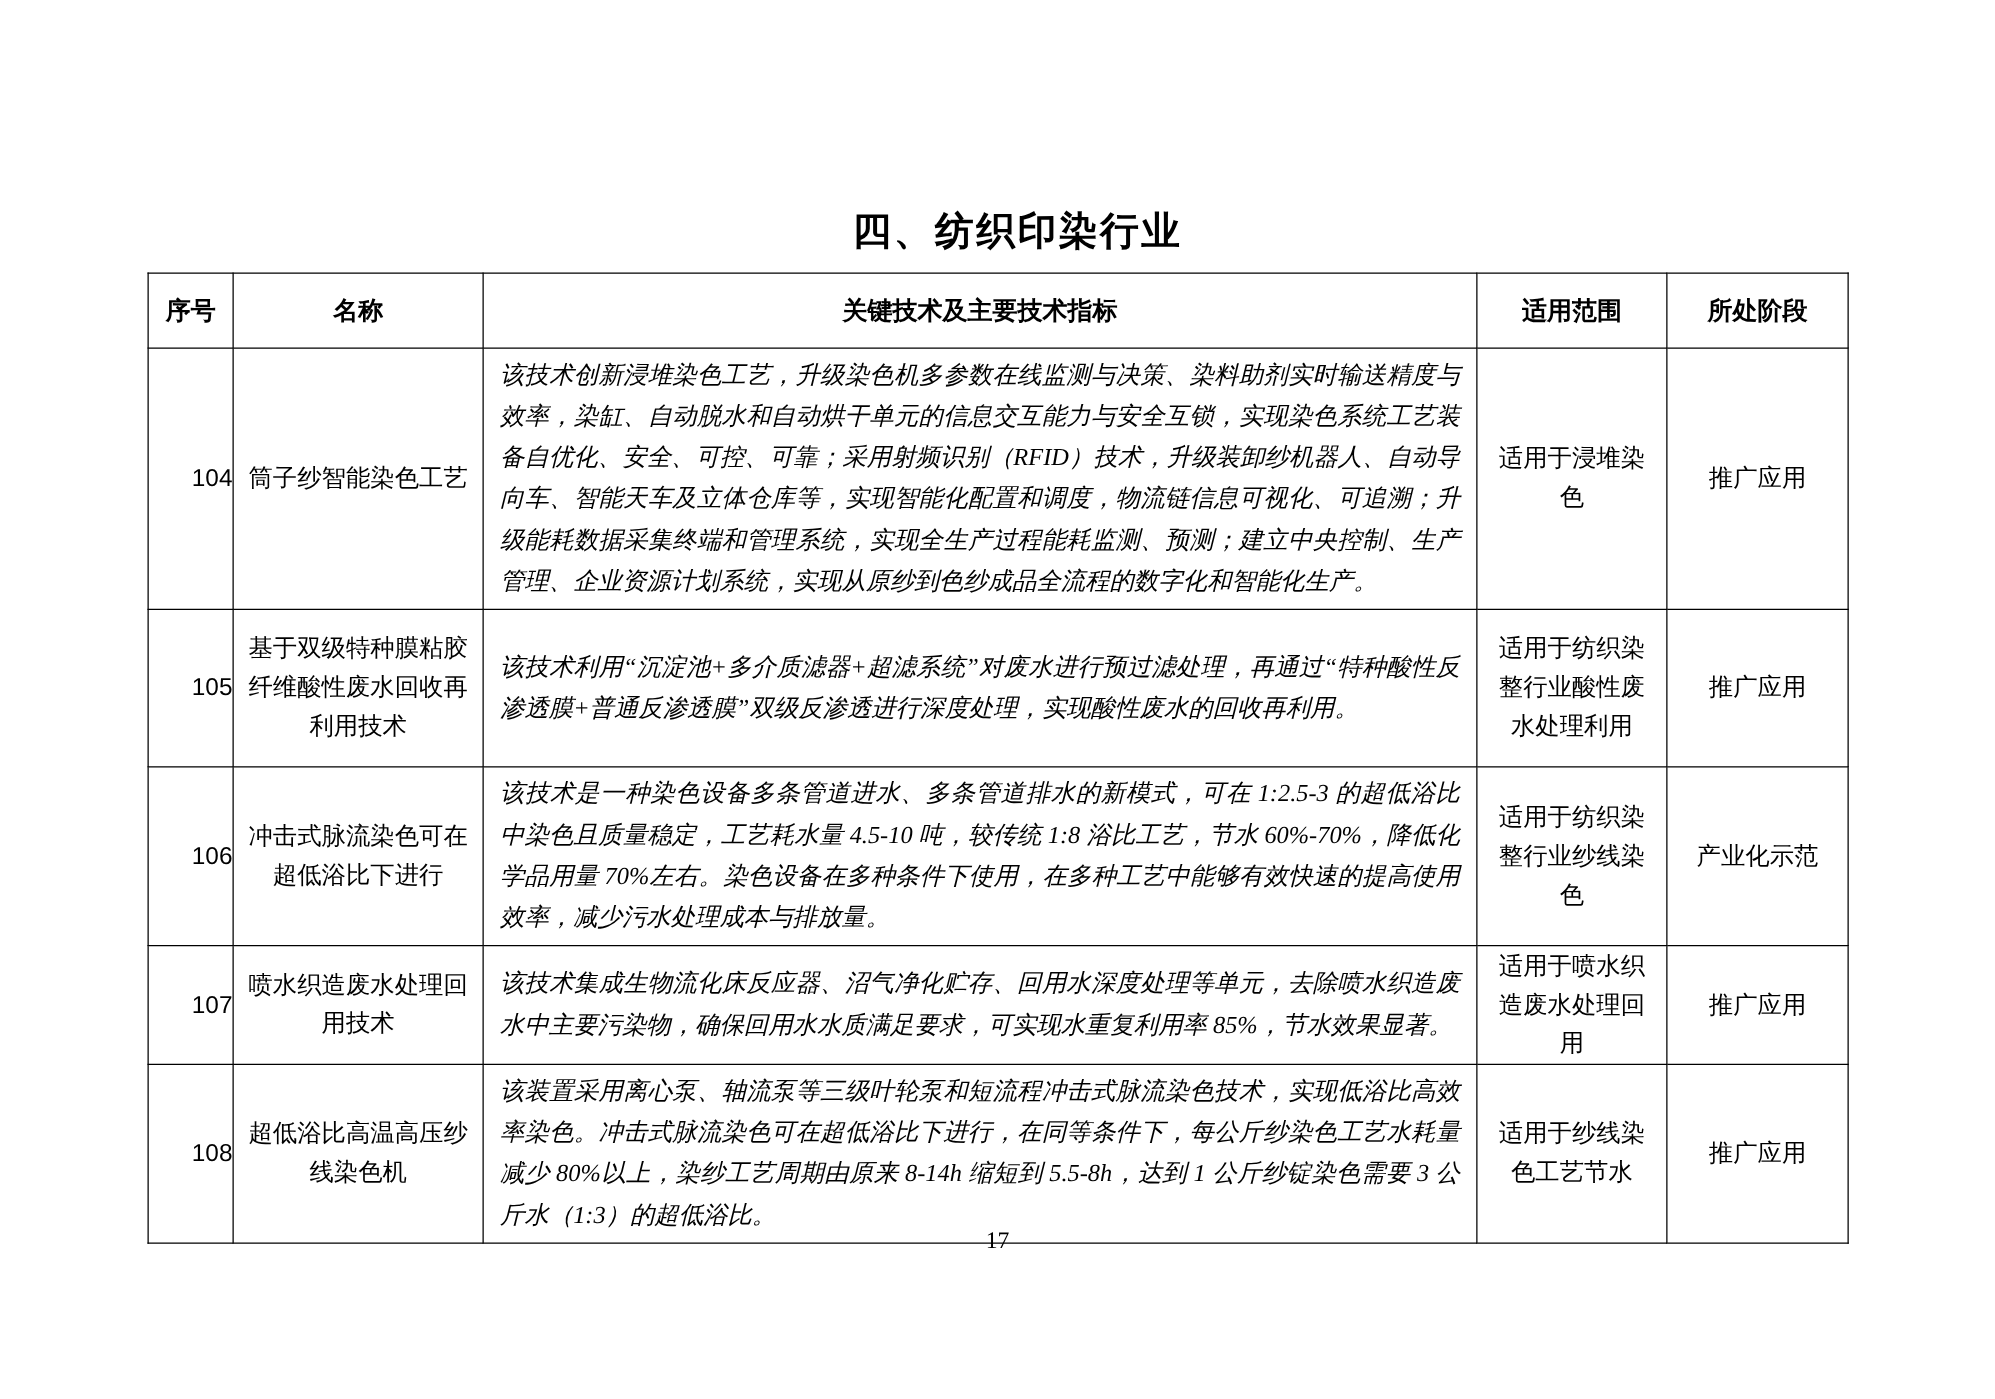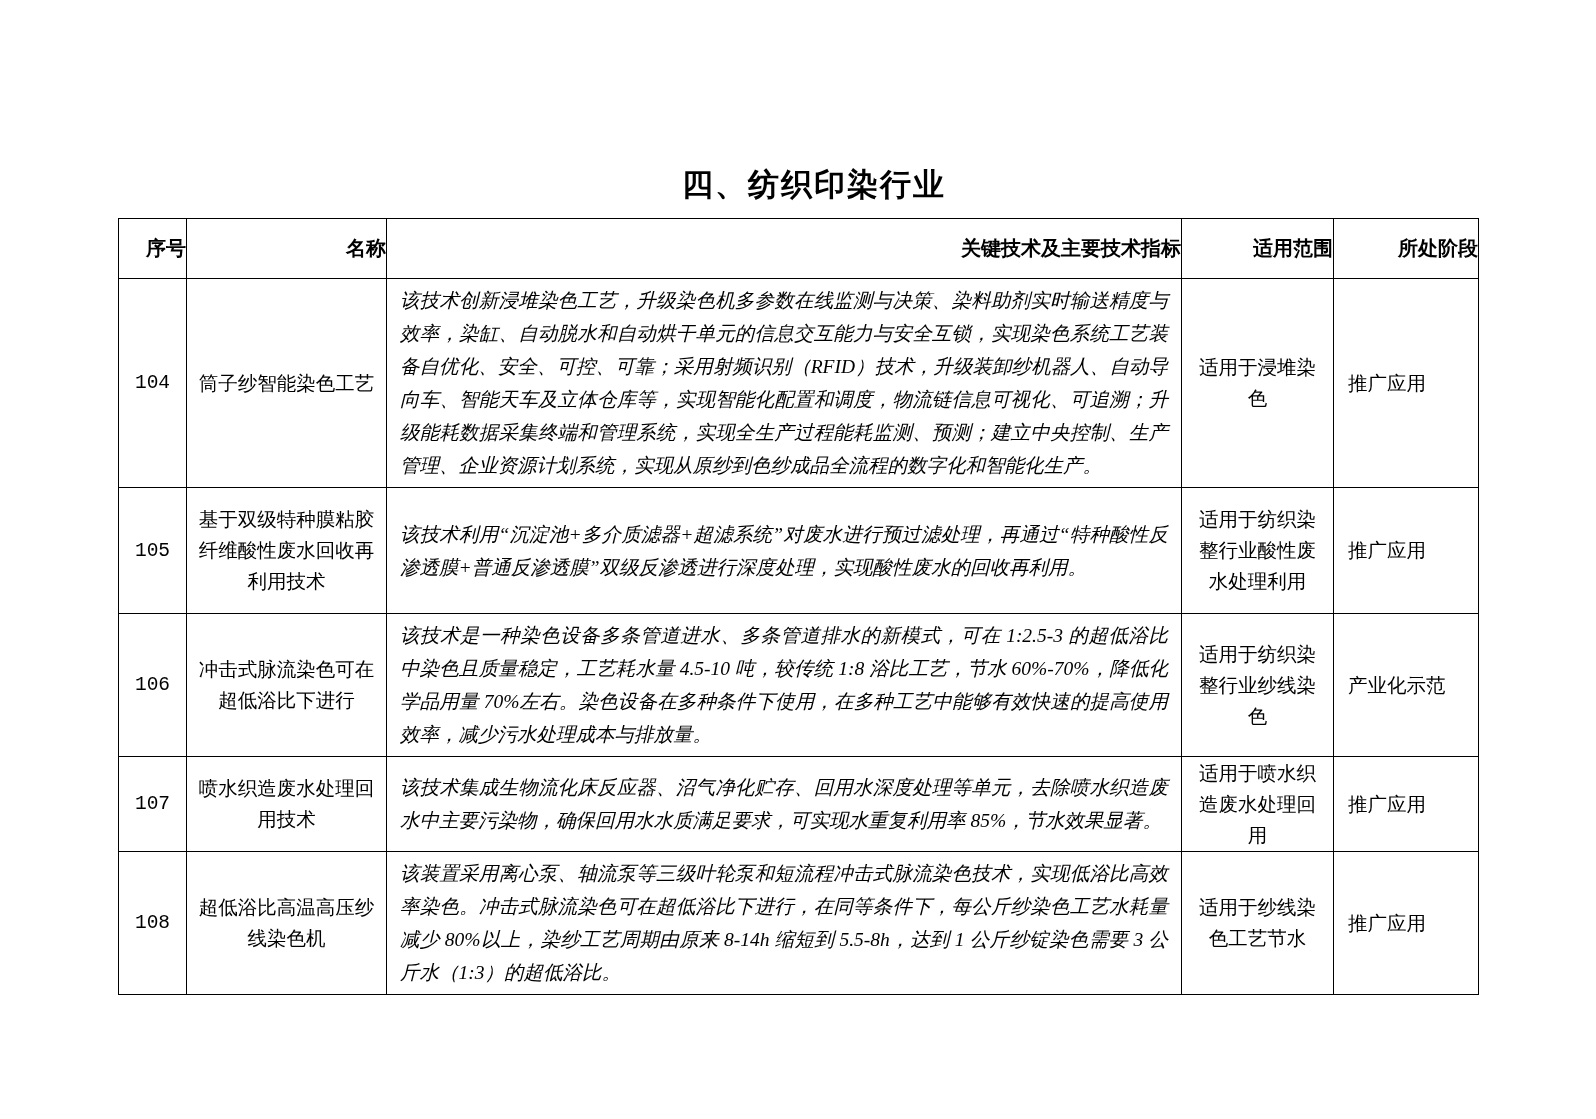--- a/index.html
+++ b/index.html
@@ -43,47 +43,47 @@
     overflow: hidden;
   }
   col.c-no    { width: 68px; }
   col.c-name  { width: 200px; }
   col.c-tech  { width: 795px; }
   col.c-scope { width: 152px; }
   col.c-stage { width: 145px; }
   thead th {
     height: 60px;
     font-weight: bold;
-    text-align: right;
+    text-align: center;
     font-size: 20px;
     margin-top: 42px;
   }
   td.cell-no {
-    text-align: center;
-    font-family: Liberation Mono, monospace;
+    text-align: right;
+    font-family: Liberation Sans, sans-serif;
   }
   td.cell-name {
     text-align: center;
     line-height: 31px;
     padding: 16px 10px;
   }
   td.cell-tech {
     text-align: justify;
     text-justify: inter-ideograph;
     line-height: 33px;
     padding: 5px 13px;
     font-style: italic;
   }
   td.cell-scope {
     text-align: center;
     line-height: 31px;
     padding: 0 8px;
   }
   td.cell-stage {
-    text-align: left;
+    text-align: center;
     line-height: 31px;
     padding: 4px 14px;
   }
   .page-number {
     position: absolute;
     top: 982px;
     left: 0;
     width: 100%;
     text-align: center;
     font-size: 19px;
@@ -147,14 +147,15 @@
           <td class="cell-no">108</td>
           <td class="cell-name">超低浴比高温高压纱线染色机</td>
           <td class="cell-tech">该装置采用离心泵、轴流泵等三级叶轮泵和短流程冲击式脉流染色技术，实现低浴比高效率染色。冲击式脉流染色可在超低浴比下进行，在同等条件下，每公斤纱染色工艺水耗量减少 80%以上，染纱工艺周期由原来 8-14h 缩短到 5.5-8h，达到 1 公斤纱锭染色需要 3 公斤水（1:3）的超低浴比。</td>
           <td class="cell-scope">适用于纱线染色工艺节水</td>
           <td class="cell-stage">推广应用</td>
         </tr>
       </tbody>
     </table>
   </div>
 
+  <div class="page-number">17</div>
 
 </div>
 
 </body></html>

